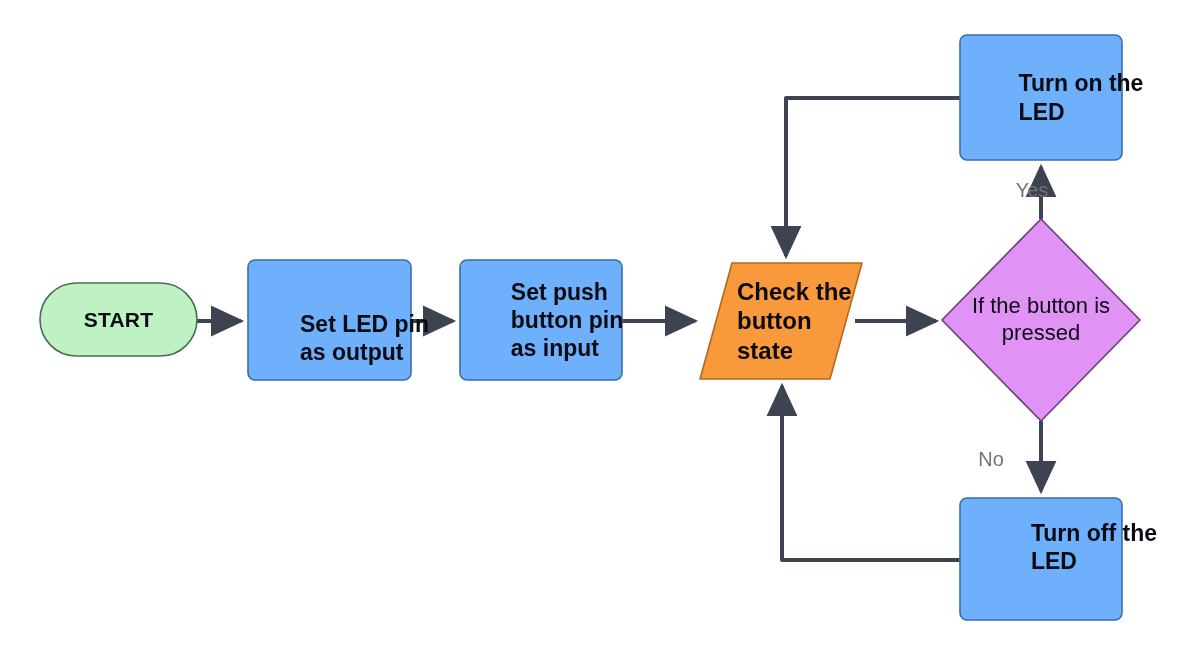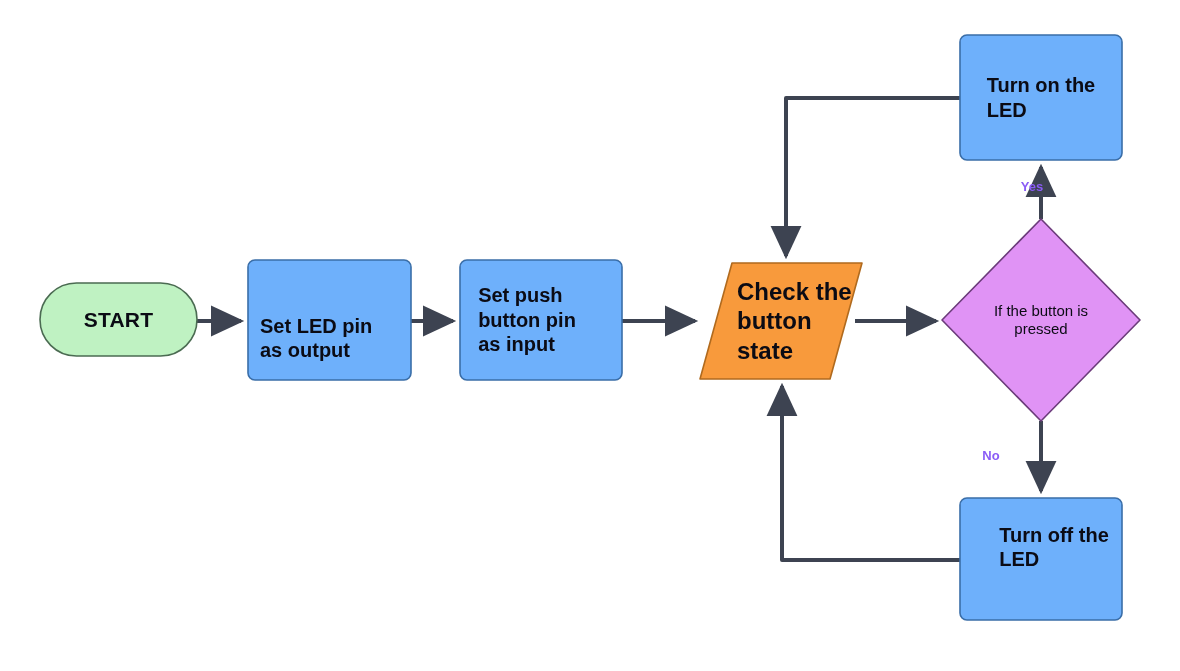--- a/index.html
+++ b/index.html
@@ -30,43 +30,44 @@
     color: #0b0b14;
     line-height: 1.22;
     white-space: pre-line;
   }
   .lbl-start {
     font-size: 21px;
     font-weight: bold;
     letter-spacing: 0.2px;
   }
   .lbl-proc {
-    font-size: 20px;
+    font-size: 23px;
     font-weight: bold;
+    margin-left: 40px;
   }
   .lbl-proc-left {
     justify-content: flex-start;
     text-align: left;
   }
   .lbl-io {
     font-size: 24px;
     font-weight: bold;
     justify-content: flex-start;
     text-align: left;
   }
   .lbl-decision {
-    font-size: 15px;
+    font-size: 22px;
     font-weight: normal;
     text-align: center;
   }
   .edge-label {
     position: absolute;
-    font-size: 13px;
-    font-weight: bold;
-    color: #8b5cf6;
+    font-size: 20px;
+    font-weight: normal;
+    color: #737373;
     pointer-events: none;
     white-space: nowrap;
   }
 </style>
 </head>
 <body>
 
 <svg id="canvas" viewBox="0 0 1180 671">
   <defs>
     <marker id="arrowhead" markerWidth="9" markerHeight="9" refX="7.6" refY="4.5" orient="auto" markerUnits="strokeWidth">

